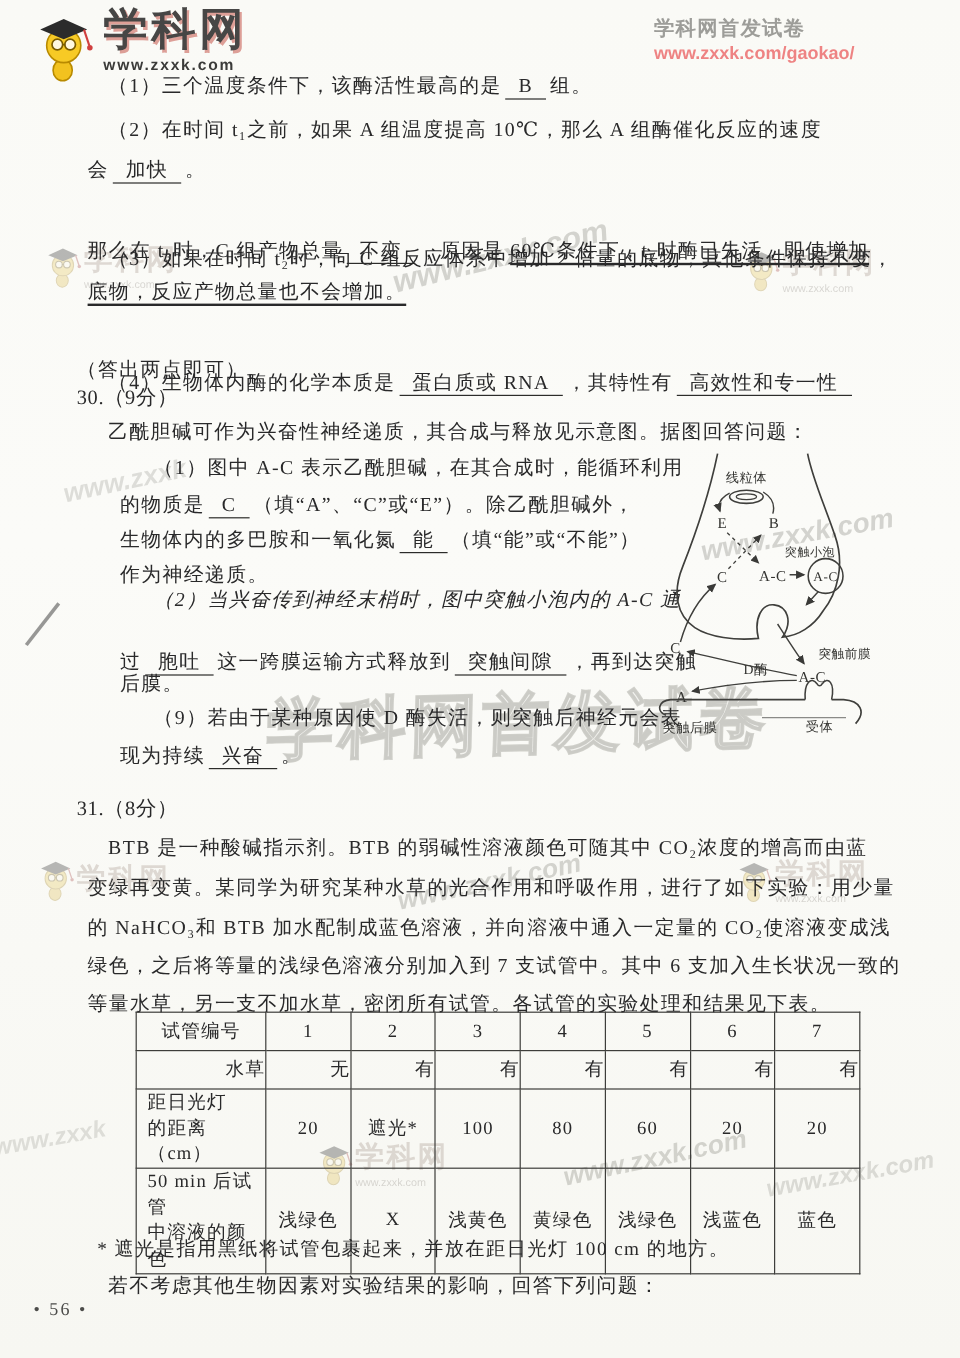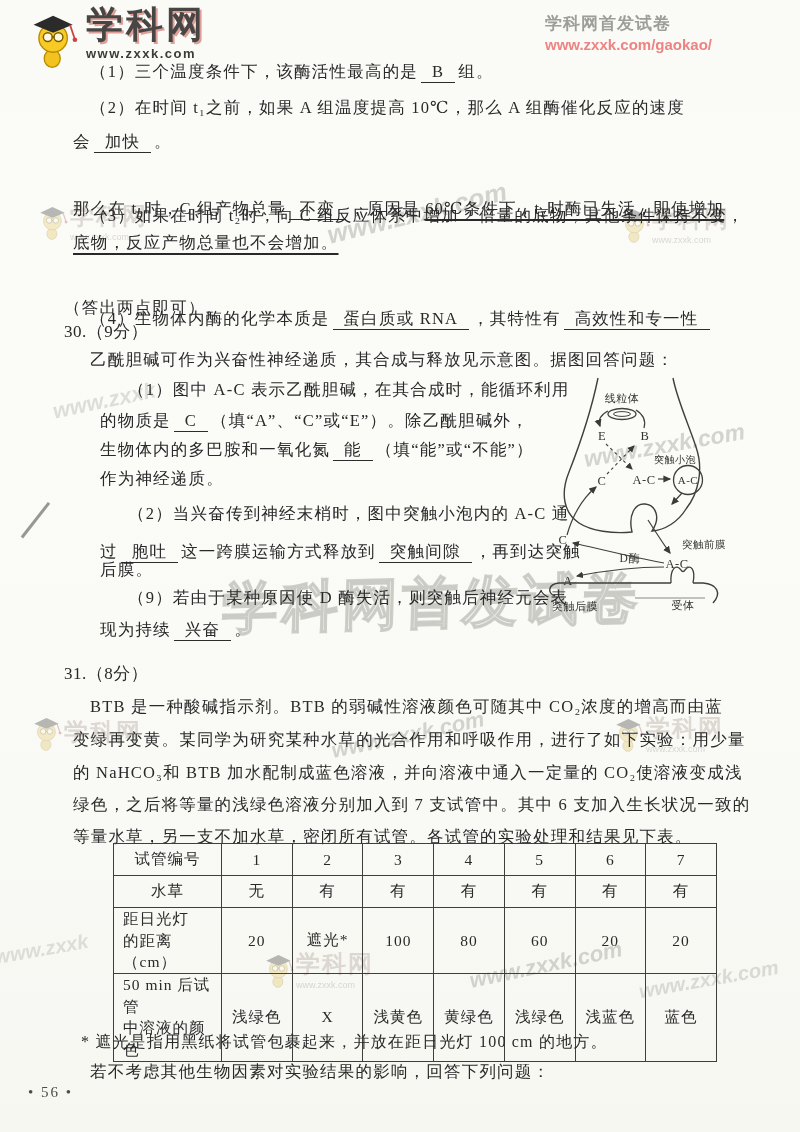--- a/index.html
+++ b/index.html
@@ -31,21 +31,21 @@
   .ans { display:inline-block; border-bottom:1.6px solid #2c2c2a; text-align:center;
     padding:0 11px; margin:0 3px; line-height:21px; }
   .ul { text-decoration:underline; text-underline-offset:4.5px; text-decoration-thickness:1.5px; }
   
   table.exp { position:absolute; left:113px; top:843px; border-collapse:collapse;
     table-layout:fixed; width:604px; z-index:3; background:transparent; }
   table.exp td { border:1.5px solid #3e3e3b; text-align:center; vertical-align:middle;
     font-size:15.5px; letter-spacing:1px; padding:0; }
   table.exp td.hcol { width:107px; }
   table.exp tr.r1 td { height:31px;margin-top:42px; }
-  table.exp tr.r2 td { height:31px; }
+  table.exp tr.r2 td { height:31px;text-align:right; }
   table.exp tr.r3 td { height:51px; }
   table.exp tr.r4 td { height:52px; }
   table.exp td.hleft { text-align:left; padding-left:9px; line-height:1.4; }
   
   .wm { position:absolute; pointer-events:none; z-index:1;
     font-family:"Liberation Sans","DejaVu Sans",sans-serif; }
   .wm-url { font-style:italic; font-weight:bold; color:rgba(148,148,140,0.38); white-space:nowrap; }
   .wm-logo { display:flex; align-items:center; opacity:0.32; filter:grayscale(35%); }
   .wm-logo .mascot { width:34px; height:40px; }
   .wm-logo .wbrand { font-size:24px; font-weight:bold; color:rgba(150,120,100,0.8);
@@ -161,21 +161,21 @@
   <div class="line" style="left:90px;  top:262px;margin-top:45px;"><span>（4）生物体内酶的化学本质是</span><span class="ans">蛋白质或 RNA</span><span>，其特性有</span><span class="ans">高效性和专一性</span></div>
   <div class="line" style="left:64px;  top:296px;"><span>（答出两点即可）。</span></div>
 
   <div class="line qnum" style="left:64px; top:320px;text-align:right;">30.（9分）</div>
   <div class="line" style="left:90px; top:348px;">乙酰胆碱可作为兴奋性神经递质，其合成与释放见示意图。据图回答问题：</div>
 
   <div class="line" style="left:128px; top:378px;"><span>（1）图中 A-C 表示乙酰胆碱，在其合成时，能循环利用</span></div>
   <div class="line" style="left:100px; top:409px;"><span>的物质是</span><span class="ans">C</span><span>（填“A”、“C”或“E”）。除乙酰胆碱外，</span></div>
   <div class="line" style="left:100px; top:438px;"><span>生物体内的多巴胺和一氧化氮</span><span class="ans">能</span><span>（填“能”或“不能”）</span></div>
   <div class="line" style="left:100px; top:467px;"><span>作为神经递质。</span></div>
-  <div class="line" style="left:128px; top:502px;"><span>（2）当兴奋传到神经末梢时，图中突触小泡内的 A-C 通</span></div>
+  <div class="line" style="left:128px; top:488px;font-style:italic;"><span>（2）当兴奋传到神经末梢时，图中突触小泡内的 A-C 通</span></div>
   <div class="line" style="left:100px; top:540px;"><span>过</span><span class="ans">胞吐</span><span>这一跨膜运输方式释放到</span><span class="ans">突触间隙</span><span>，再到达突触</span></div>
   <div class="line" style="left:100px; top:558px;"><span>后膜。</span></div>
   <div class="line" style="left:128px; top:586px;"><span>（9）若由于某种原因使 D 酶失活，则突触后神经元会表</span></div>
   <div class="line" style="left:100px; top:618px;"><span>现为持续</span><span class="ans">兴奋</span><span>。</span></div>
 
   <svg class="diagram" width="250" height="262" viewBox="0 0 250 262">
     <defs>
       <marker id="ah" markerWidth="8" markerHeight="8" refX="5.5" refY="3" orient="auto">
         <path d="M0,0 L6.5,3 L0,6 Z" fill="#3a3a38"></path>
       </marker>

